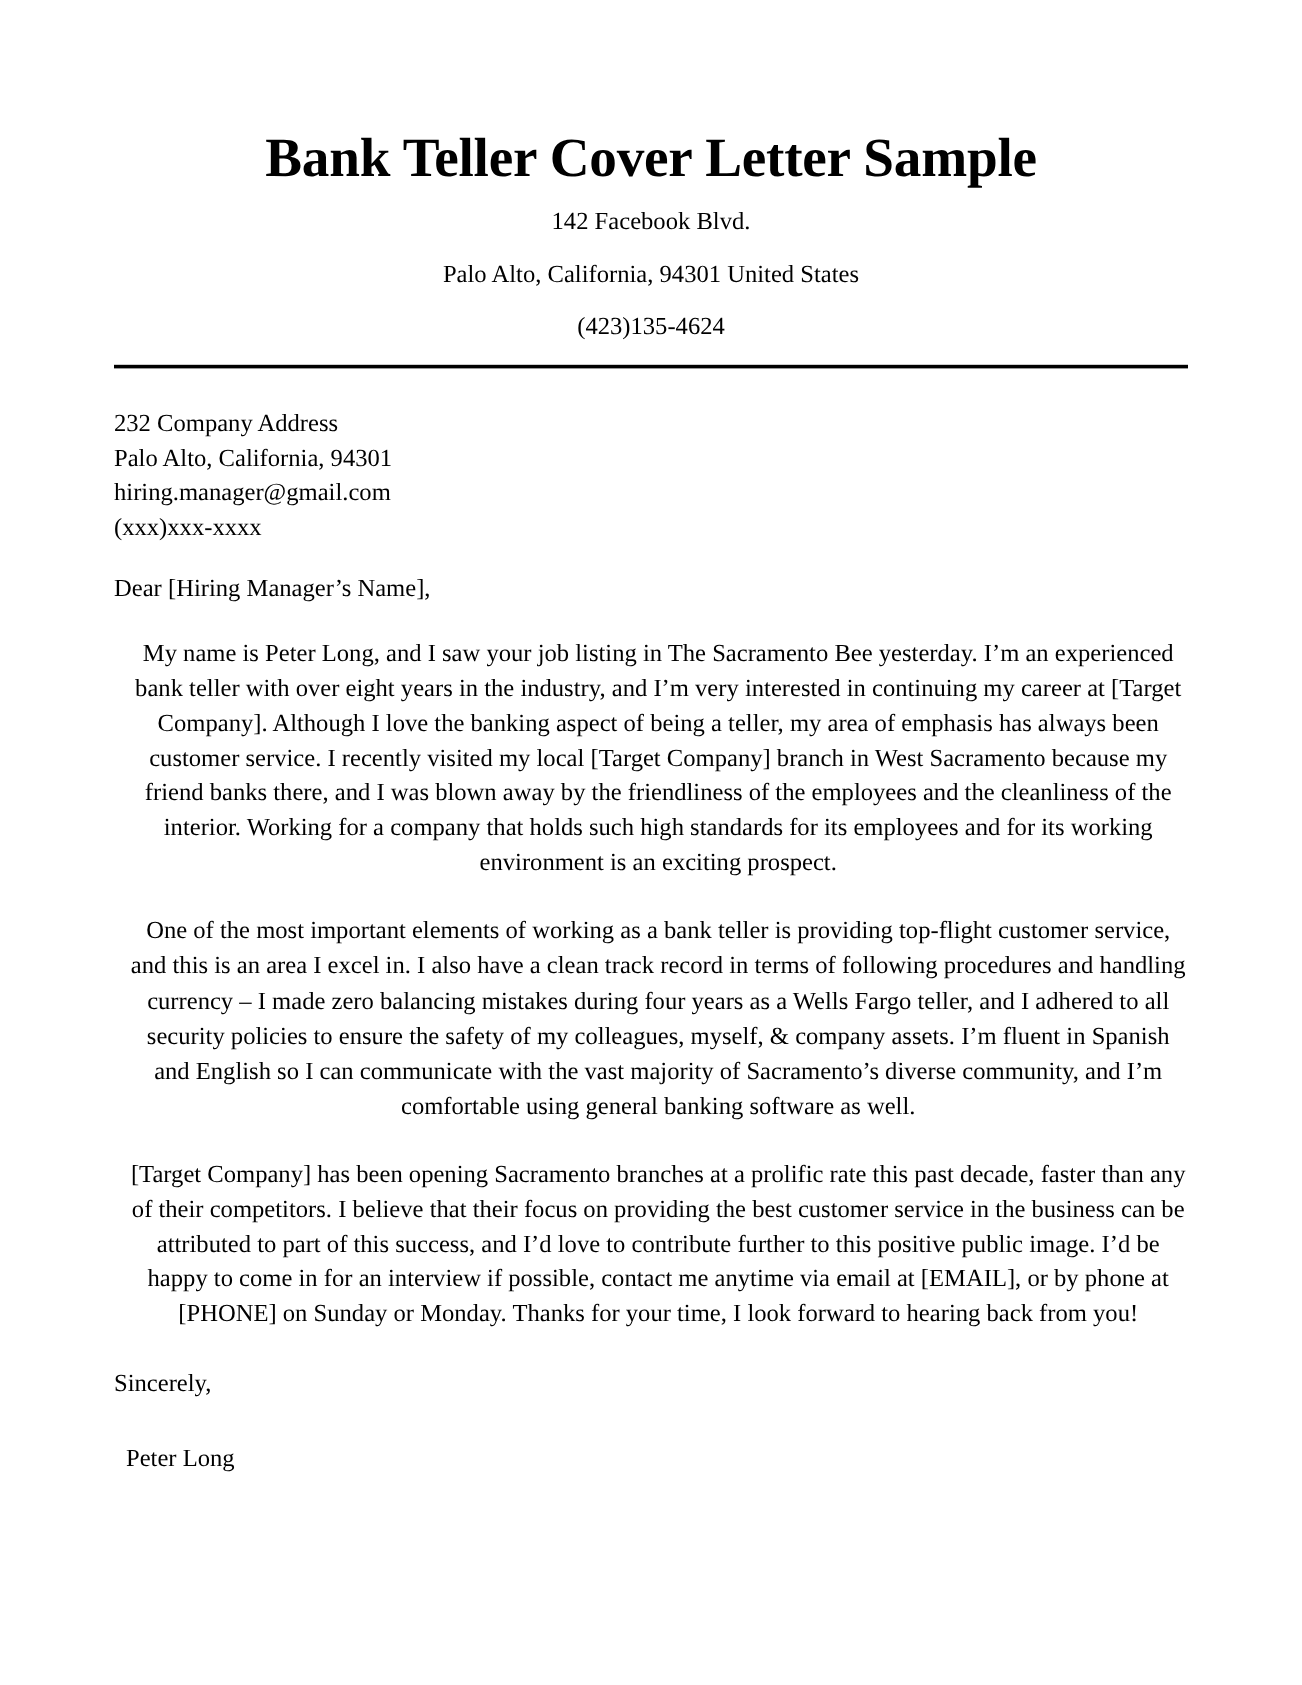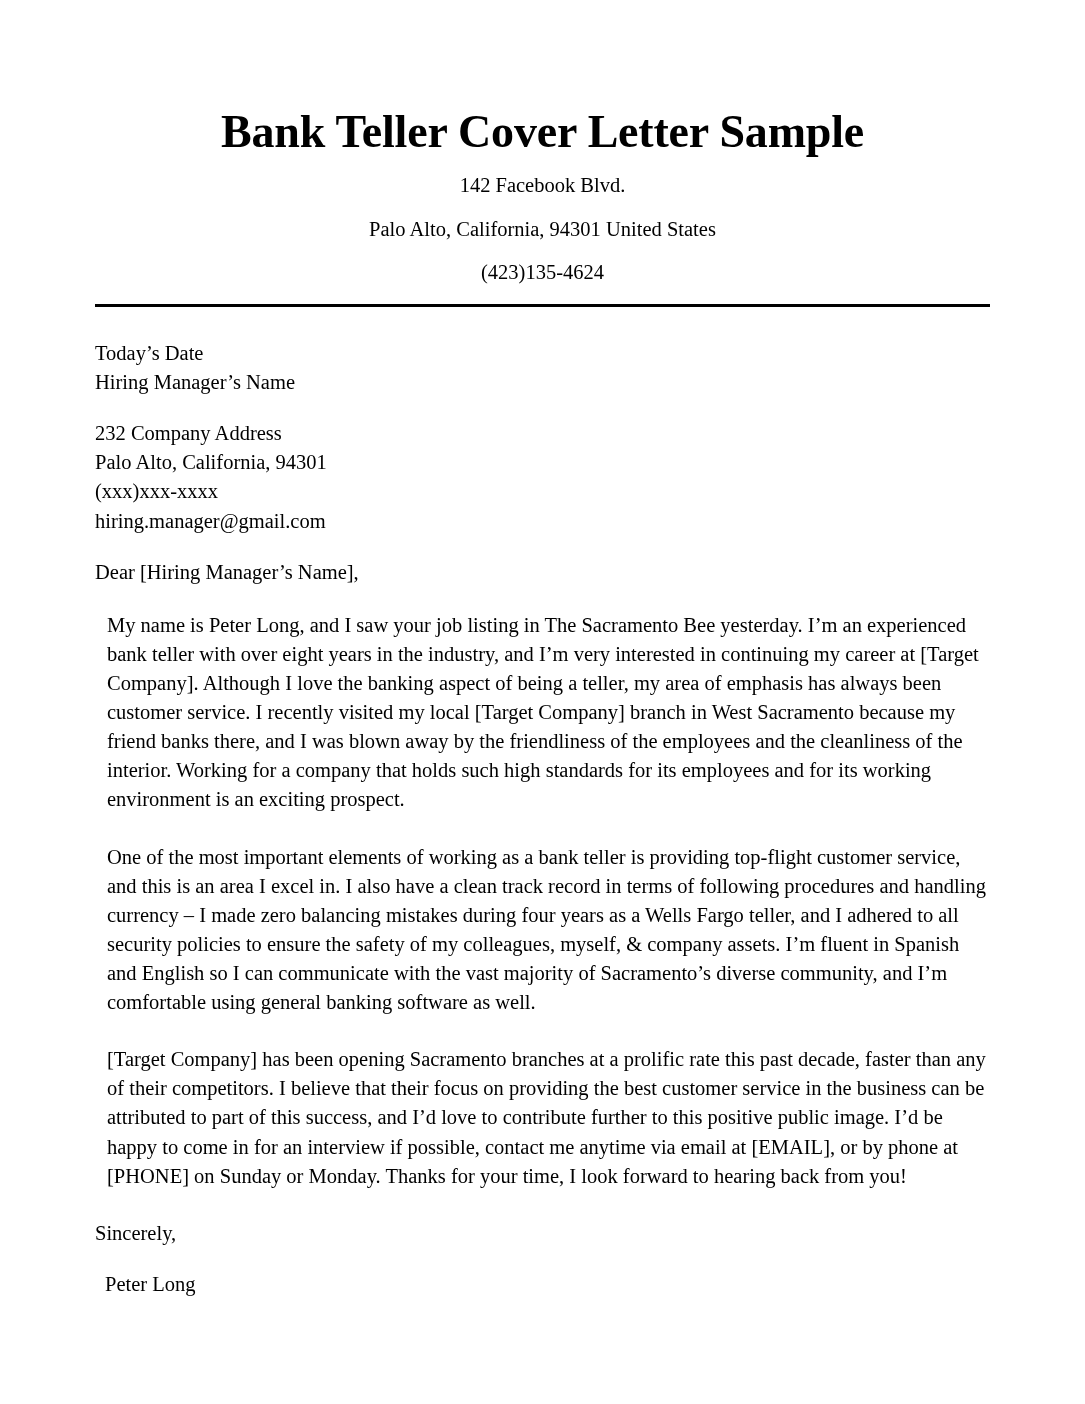--- a/index.html
+++ b/index.html
@@ -52,30 +52,30 @@
   }
   .block {
     margin: 0 0 22px 0;
   }
   .line {
     margin: 0;
     white-space: pre-wrap;
   }
   .para {
     margin: 0 0 28px 12px;
-    text-align: left;
+    text-align: center;
   }
   .para.first {
     margin-top: 2px;
   }
   .salutation {
     margin: 0 0 24px 0;
   }
   .signoff {
-    margin: 0 0 22px 0;
+    margin: 0 0 34px 0;
   }
   .signature-name {
     margin: 10px;
   }
 </style>
 </head>
 <body>
 
 <div class="page">
 
@@ -83,30 +83,26 @@
     <h1 class="doc-title">Bank Teller Cover Letter Sample</h1>
     <p class="contact-line">142 Facebook Blvd.</p>
     <p class="contact-line">Palo Alto, California, 94301 United States</p>
     <p class="contact-line">(423)135-4624</p>
   </div>
 
   <hr class="rule">
 
   <div class="body-area">
 
-    <div class="block">
-      <p class="line">Today’s Date</p>
-      <p class="line">Hiring Manager’s Name</p>
-    </div>
 
     <div class="block">
       <p class="line">232 Company Address</p>
       <p class="line">Palo Alto, California, 94301</p>
+      <p class="line">hiring.manager@gmail.com</p>
       <p class="line">(xxx)xxx-xxxx</p>
-      <p class="line">hiring.manager@gmail.com</p>
     </div>
 
     <p class="salutation">Dear [Hiring Manager’s Name],</p>
 
     <p class="para first">My name is Peter Long, and I saw your job listing in The Sacramento Bee yesterday. I’m an experienced bank teller with over eight years in the industry, and I’m very interested in continuing my career at [Target Company]. Although I love the banking aspect of being a teller, my area of emphasis has always been customer service. I recently visited my local [Target Company] branch in West Sacramento because my friend banks there, and I was blown away by the friendliness of the employees and the cleanliness of the interior. Working for a company that holds such high standards for its employees and for its working environment is an exciting prospect.</p>
     <p class="para">One of the most important elements of working as a bank teller is providing top-flight customer service, and this is an area I excel in. I also have a clean track record in terms of following procedures and handling currency – I made zero balancing mistakes during four years as a Wells Fargo teller, and I adhered to all security policies to ensure the safety of my colleagues, myself, &amp; company assets. I’m fluent in Spanish and English so I can communicate with the vast majority of Sacramento’s diverse community, and I’m comfortable using general banking software as well.</p>
     <p class="para">[Target Company] has been opening Sacramento branches at a prolific rate this past decade, faster than any of their competitors. I believe that their focus on providing the best customer service in the business can be attributed to part of this success, and I’d love to contribute further to this positive public image. I’d be happy to come in for an interview if possible, contact me anytime via email at [EMAIL], or by phone at [PHONE] on Sunday or Monday. Thanks for your time, I look forward to hearing back from you!</p>
 
     <p class="signoff">Sincerely,</p>
     <p class="signature-name">Peter Long</p>

